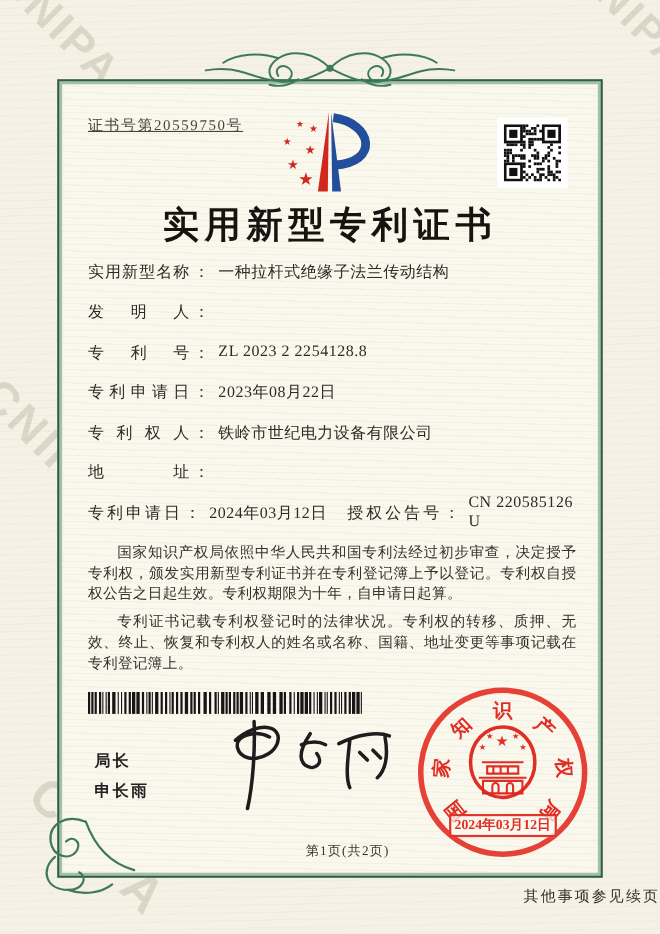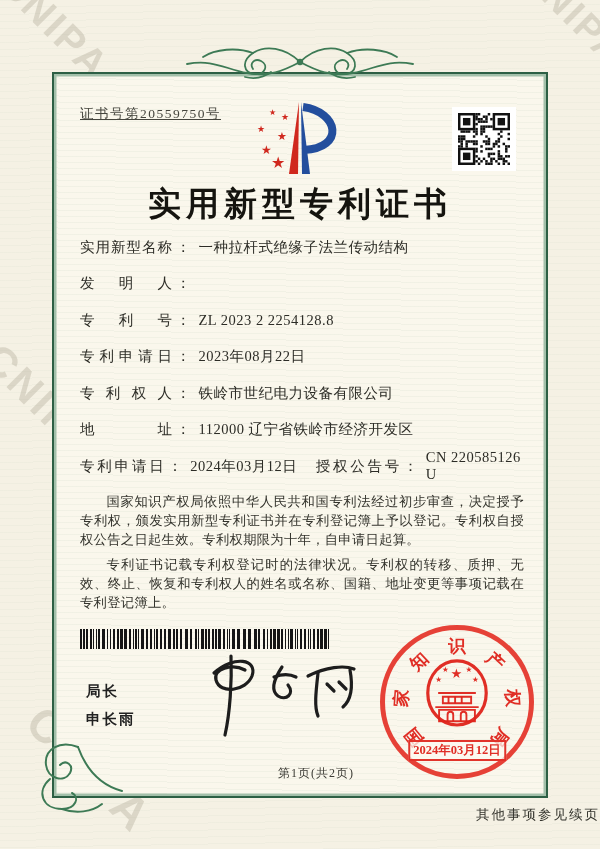--- a/index.html
+++ b/index.html
@@ -315,21 +315,20 @@
           <span class="f-value">2023年08月22日</span>
       </div>
       <div class="f-row">
         <span class="f-label">专利权人</span>
           <span class="f-colon">：</span>
           <span class="f-value">铁岭市世纪电力设备有限公司</span>
       </div>
       <div class="f-row">
         <span class="f-label">地址</span>
           <span class="f-colon">：</span>
-          <span class="f-value">112000 辽宁省铁岭市经济开发区</span>
       </div>
       <div class="f-row">
         <span class="f-label">专利申请日</span>
           <span class="f-colon">：</span>
           <span class="f-value grant-v1">2024年03月12日</span>
         <span class="g2-label">授权公告号</span>
           <span class="f-colon">：</span>
           <span class="f-value">CN 220585126 U</span>
       </div>
     </div>

